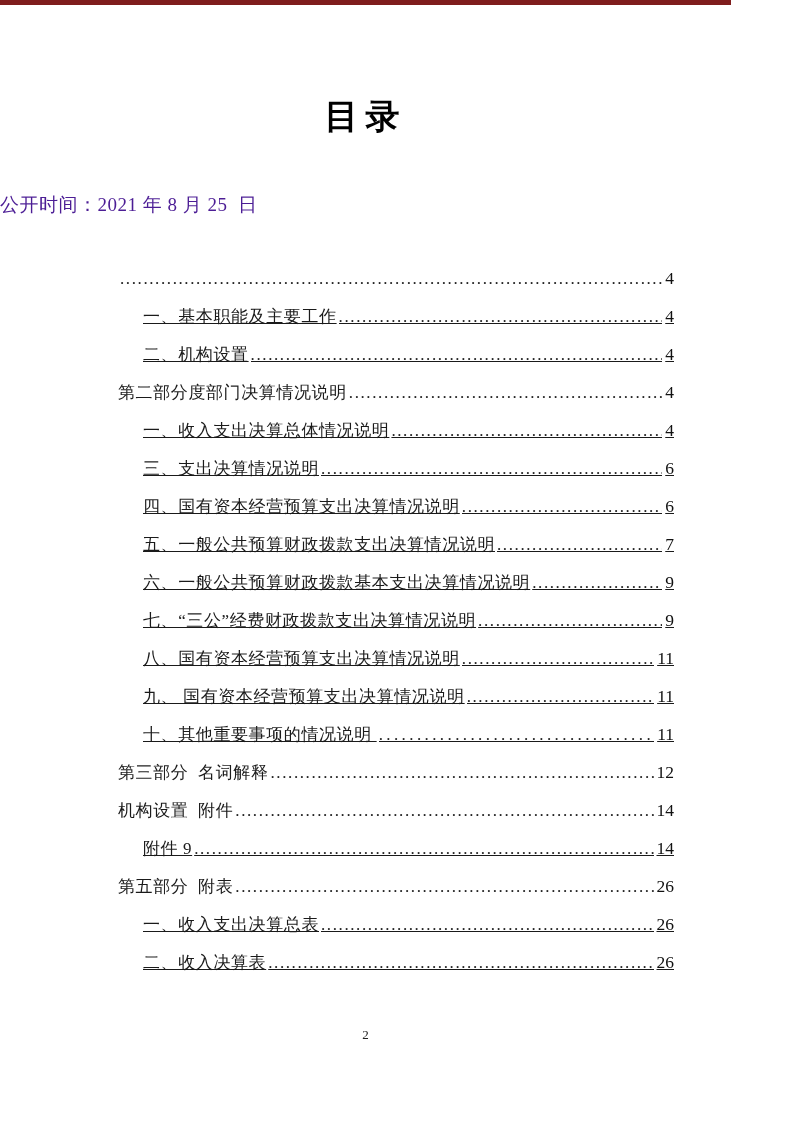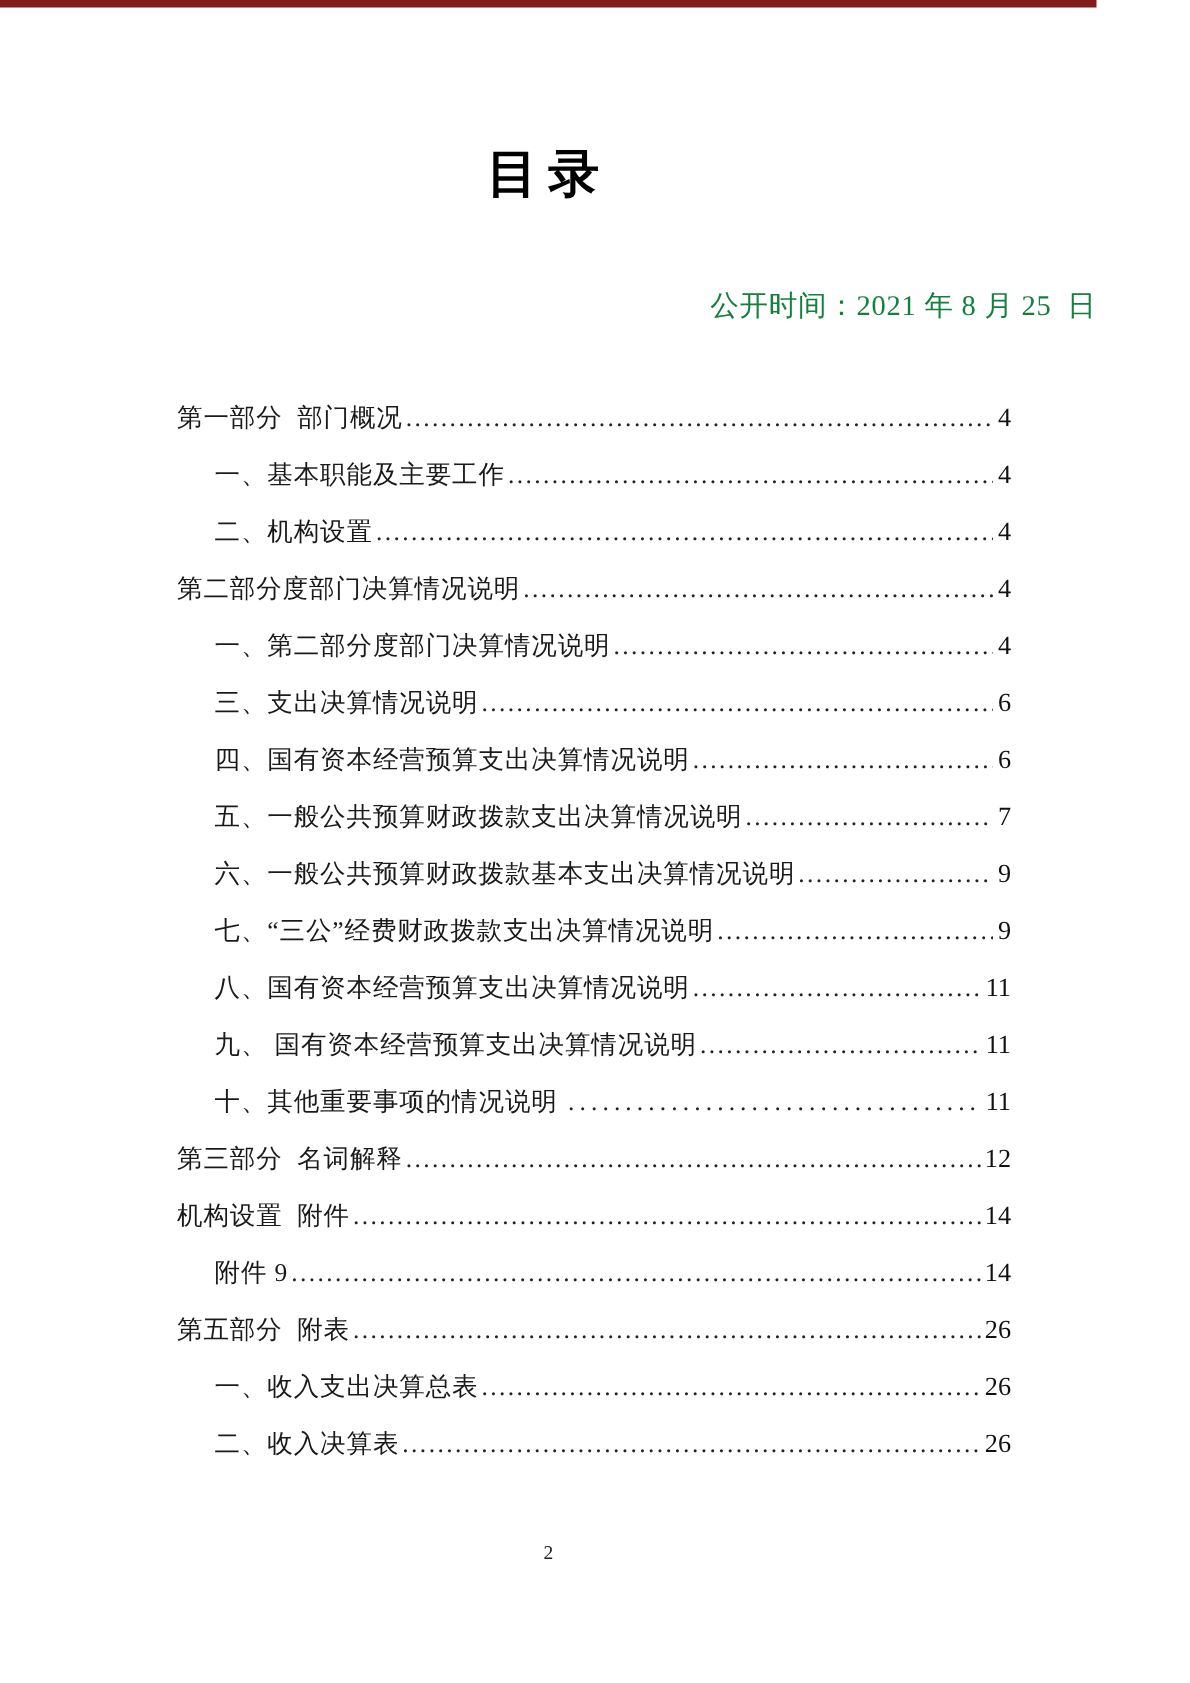--- a/index.html
+++ b/index.html
@@ -28,43 +28,44 @@
     font-size: 34px;
     line-height: 42px;
     letter-spacing: 7px;
     color: #000000;
   }
   .publish-line {
     position: absolute;
     top: 186px;
     left: 0;
     right: 0;
-    text-align: right;
+    text-align: left;
     font-size: 19px;
     line-height: 27px;
     letter-spacing: 0.5px;
     white-space: pre;
-    color: #15803d;
+    color: #4c1d95;
   }
   .toc {
     position: absolute;
     top: 254px;
     left: 118px;
     width: 556px;
   }
   .toc-row {
     display: flex;
     align-items: baseline;
     height: 38px;
     line-height: 38px;
     font-size: 17px;
     cursor: pointer;
   }
   .toc-row.level1 {
     padding-left: 25px;
+    text-decoration: underline;
   }
   .toc-label {
     white-space: pre;
     letter-spacing: 0.6px;
     flex: 0 0 auto;
   }
   .toc-dots {
     flex: 1 1 auto;
     overflow: hidden;
     white-space: nowrap;
@@ -100,41 +101,40 @@
 <body>
 
 <div class="page">
 
   <div class="doc-title">目录</div>
 
   <div class="publish-line">公开时间：2021 年 8 月 25  日</div>
 
   <div class="toc">
       <div class="toc-row level0">
-    <span class="toc-label">第一部分  部门概况</span>
     <span class="toc-dots"></span>
     <span class="toc-page">4</span>
   </div>
       <div class="toc-row level1">
     <span class="toc-label">一、基本职能及主要工作</span>
     <span class="toc-dots"></span>
     <span class="toc-page">4</span>
   </div>
       <div class="toc-row level1">
     <span class="toc-label">二、机构设置</span>
     <span class="toc-dots"></span>
     <span class="toc-page">4</span>
   </div>
       <div class="toc-row level0">
     <span class="toc-label">第二部分度部门决算情况说明</span>
     <span class="toc-dots"></span>
     <span class="toc-page">4</span>
   </div>
       <div class="toc-row level1">
-    <span class="toc-label">一、第二部分度部门决算情况说明</span>
+    <span class="toc-label">一、收入支出决算总体情况说明</span>
     <span class="toc-dots"></span>
     <span class="toc-page">4</span>
   </div>
       <div class="toc-row level1">
     <span class="toc-label">三、支出决算情况说明</span>
     <span class="toc-dots"></span>
     <span class="toc-page">6</span>
   </div>
       <div class="toc-row level1">
     <span class="toc-label">四、国有资本经营预算支出决算情况说明</span>

